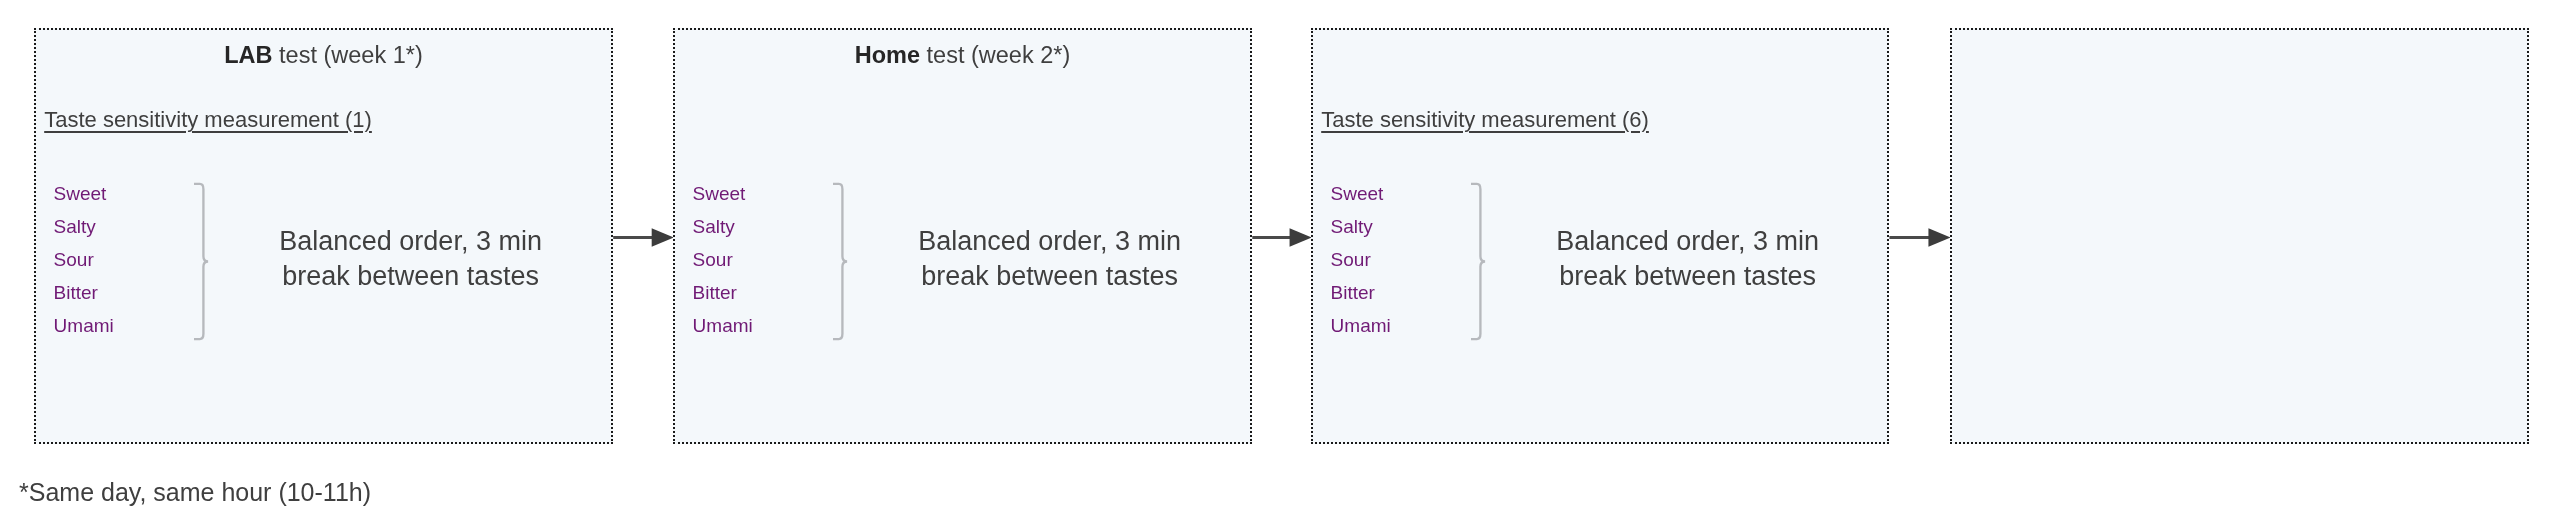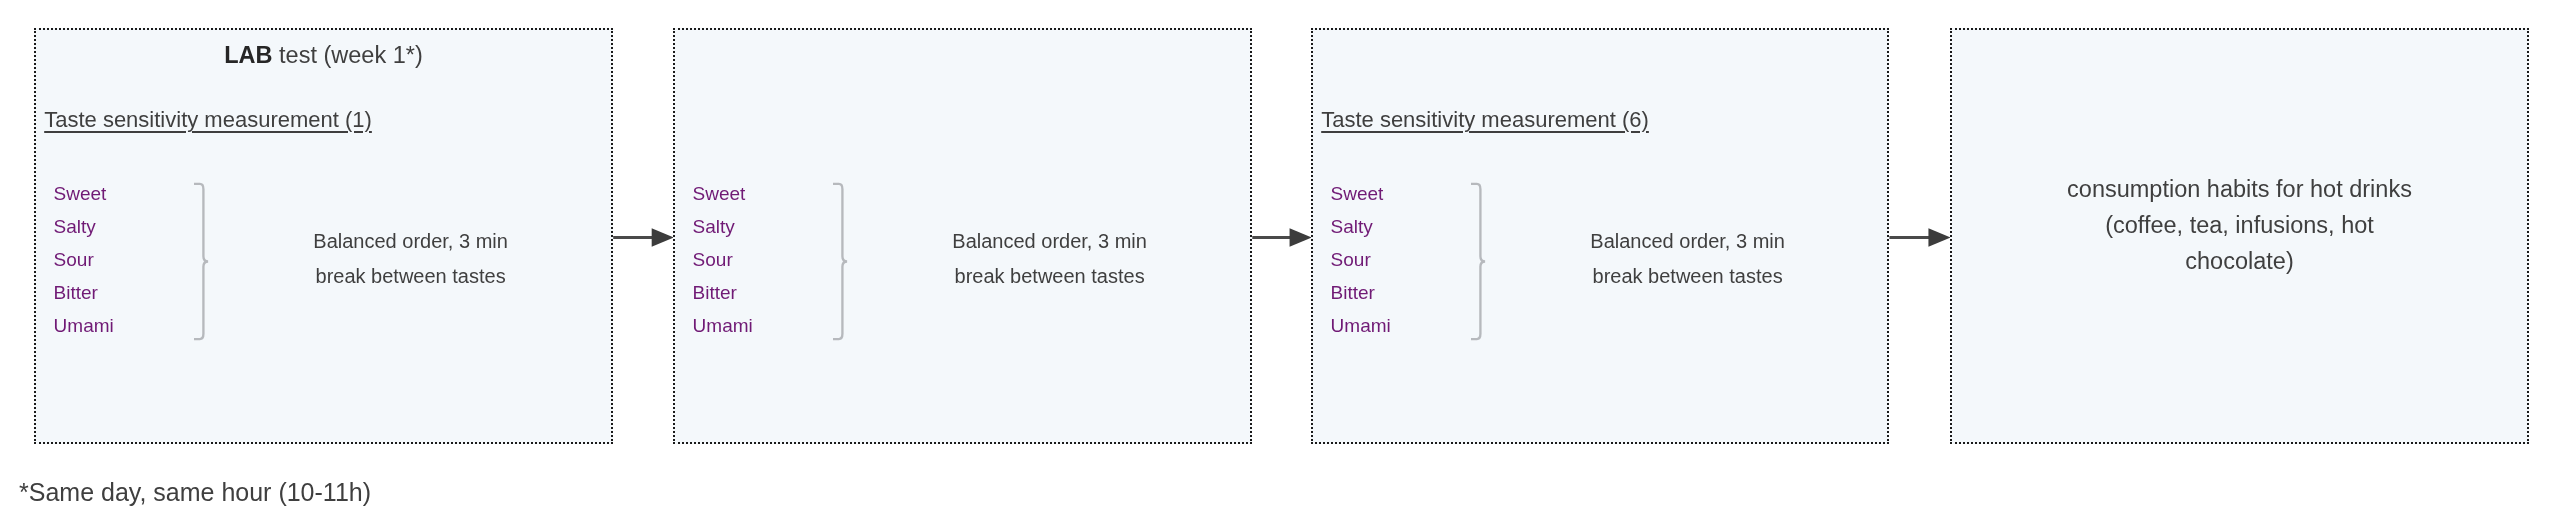--- a/index.html
+++ b/index.html
@@ -95,21 +95,21 @@
     height: 159px;
   }
   .brace svg { display: block; }
 
   .taste-note {
     position: absolute;
     left: 176px;
     top: 47px;
     width: 376px;
     text-align: center;
-    font-size: 20px;
+    font-size: 27px;
     line-height: 35px;
     color: #3f3f3f;
   }
 
   
   .quest-body {
     position: absolute;
     left: 14px;
     right: 14px;
     top: 141px;
@@ -172,20 +172,23 @@
   </div>
 
   <div class="arrow arrow-1">
     <svg width="61" height="21" viewBox="0 0 104 36" xmlns="http://www.w3.org/2000/svg">
       <line x1="0" y1="18" x2="72" y2="18" stroke="#4a4a4a" stroke-width="5"></line>
       <polygon points="66,2 104,18 66,34" fill="#3c3c3c"></polygon>
     </svg>
   </div>
 
   <div class="box box-2">
+    <div class="box-title">
+      <span class="strong">Home</span><span> test (week 2*)</span>
+    </div>
     <div class="taste-row">
       <div class="taste-list">
         <div class="taste-item">Sweet</div>
         <div class="taste-item">Salty</div>
         <div class="taste-item">Sour</div>
         <div class="taste-item">Bitter</div>
         <div class="taste-item">Umami</div>
       </div>
       <div class="brace">
         <svg width="20" height="159" viewBox="0 0 34 270" xmlns="http://www.w3.org/2000/svg">
@@ -229,23 +232,18 @@
   </div>
 
   <div class="arrow arrow-3">
     <svg width="62" height="21" viewBox="0 0 105 36" xmlns="http://www.w3.org/2000/svg">
       <line x1="0" y1="18" x2="73" y2="18" stroke="#4a4a4a" stroke-width="5"></line>
       <polygon points="67,2 105,18 67,34" fill="#3c3c3c"></polygon>
     </svg>
   </div>
 
   <div class="box box-4">
-    <div class="quest-body">
-      <div>consumption habits for hot drinks</div>
-      <div>(coffee, tea, infusions, hot</div>
-      <div>chocolate)</div>
-    </div>
   </div>
 
   <div class="footnote">*Same day, same hour (10-11h)</div>
 
 </div>
 
 
 </body></html>

